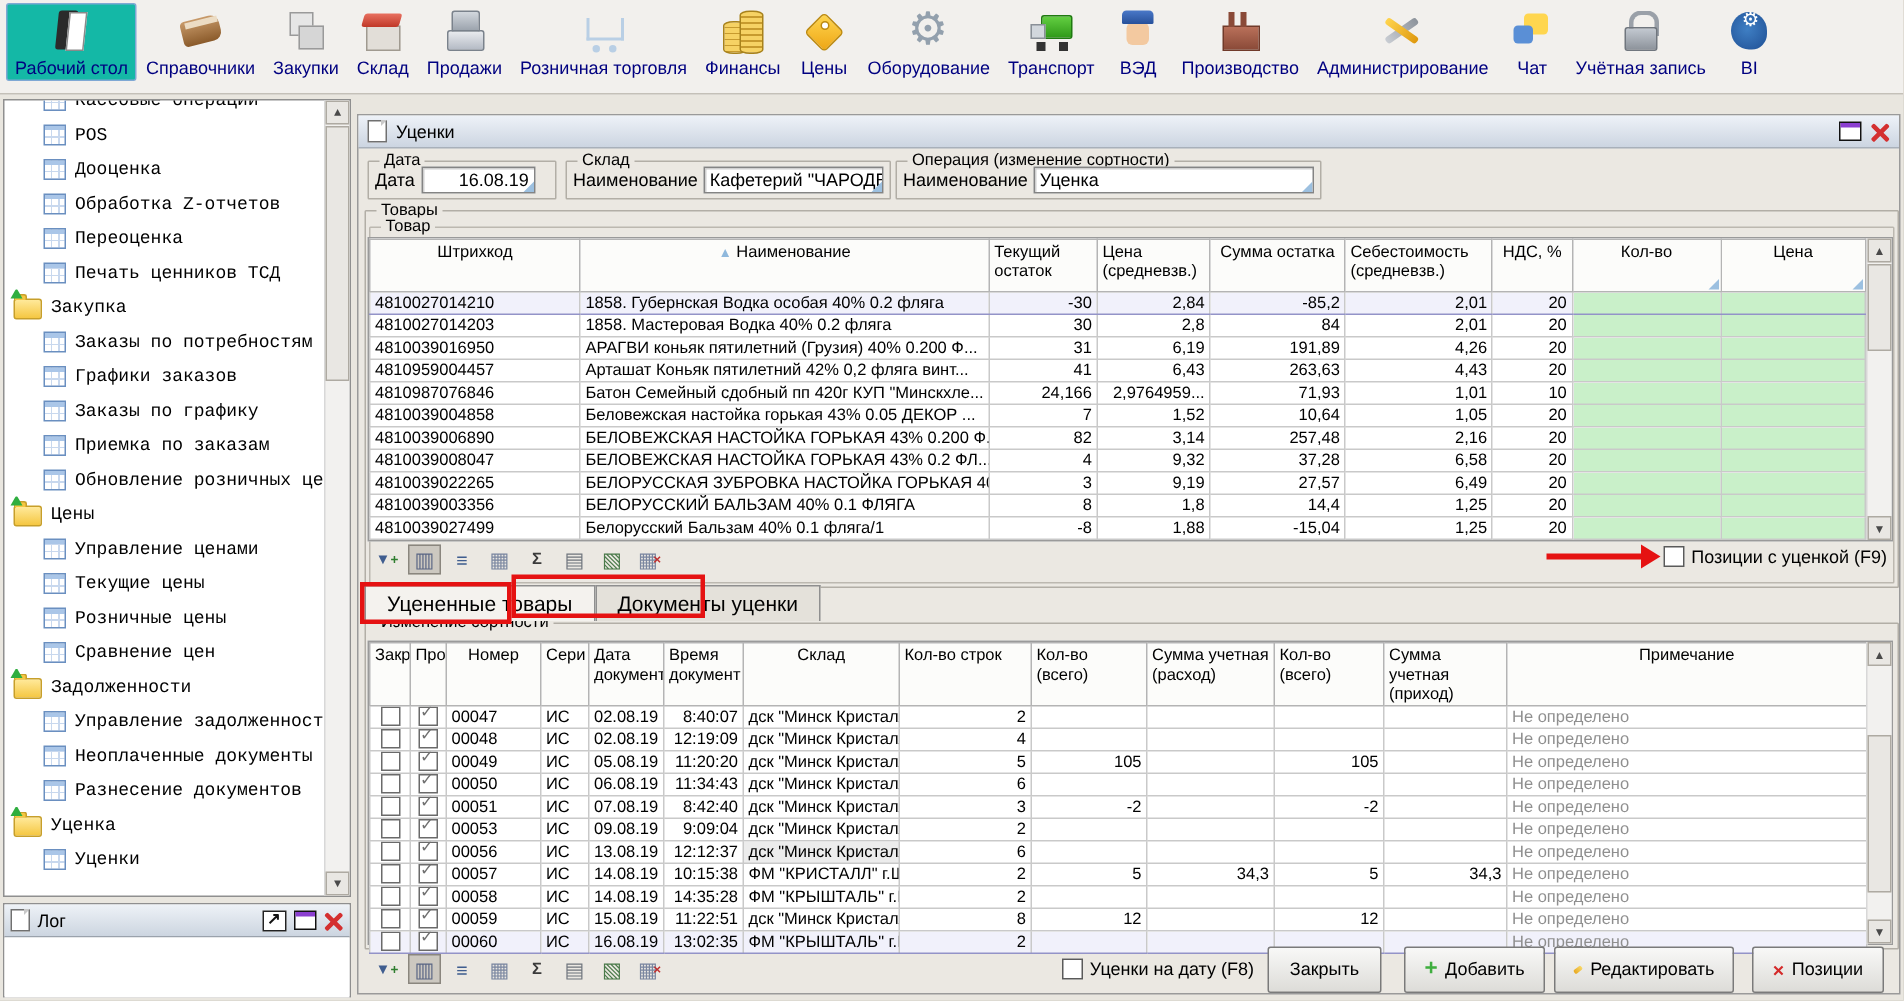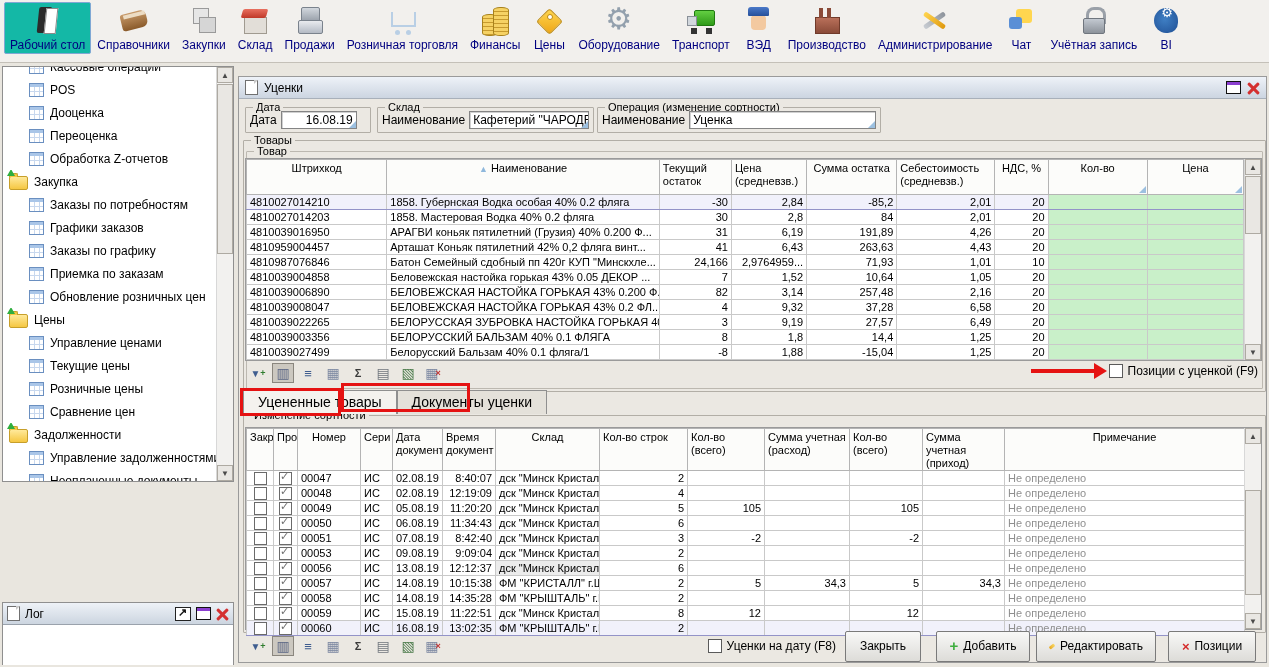--- a/index.html
+++ b/index.html
@@ -37,21 +37,21 @@
   .icon-tools::before{content:"";position:absolute;left:4px;top:13px;width:25px;height:5px;background:linear-gradient(90deg,#c9cdd3,#8d939b);border-radius:2px;transform:rotate(-35deg);}
   .icon-tools::after{content:"";position:absolute;left:4px;top:13px;width:25px;height:5px;background:linear-gradient(90deg,#ffd44e,#df990f);border-radius:2px;transform:rotate(35deg);}
   .icon-chat::before{content:"";position:absolute;left:12px;top:4px;width:16px;height:14px;background:#ffd64f;border-radius:3px;}
   .icon-chat::after{content:"";position:absolute;left:5px;top:12px;width:13px;height:12px;background:#5a8fd6;border-radius:3px;}
   .icon-lock::before{content:"";position:absolute;left:9px;top:2px;width:14px;height:14px;border:3px solid #9aa0a8;border-bottom:none;border-radius:8px 8px 0 0;}
   .icon-lock::after{content:"";position:absolute;left:6px;top:13px;width:20px;height:14px;background:linear-gradient(180deg,#c3c9d1,#8d939b);border:1px solid #70767e;border-radius:2px;}
   .icon-bi::before{content:"";position:absolute;left:5px;top:3px;width:24px;height:25px;background:radial-gradient(circle at 45% 45%,#3f7fc4,#1f4f94);border-radius:50% 50% 42% 50%;}
   .icon-bi::after{content:"⚙";position:absolute;left:12px;top:0px;font-size:13px;color:#fff;}
 
   
-  .sidebar{position:absolute;left:2px;top:66px;width:232px;height:416px;background:#fff;border:1px solid #8f8f8f;box-sizing:border-box;overflow:hidden;}
+  .sidebar{position:absolute;left:2px;top:66px;width:232px;height:532px;background:#fff;border:1px solid #8f8f8f;box-sizing:border-box;overflow:hidden;font-family:Liberation Mono, monospace;}
   .tree{position:absolute;left:0;top:-12px;right:17px;}
   .tree-row{height:23px;display:flex;align-items:center;gap:6px;white-space:nowrap;overflow:hidden;}
   .tree-row.child{padding-left:26px;}
   .tree-row.group{padding-left:6px;}
   .grid-icon{width:15px;height:14px;box-sizing:border-box;border:1px solid #6a8fc0;background:linear-gradient(#aac6e8 0 3px,rgba(0,0,0,0) 3px),repeating-linear-gradient(90deg,rgba(0,0,0,0) 0 4px,#c8d8ee 4px 5px),repeating-linear-gradient(0deg,rgba(0,0,0,0) 0 4px,#c8d8ee 4px 5px),#fff;flex:0 0 auto;}
   .folder-icon{width:17px;height:12px;background:linear-gradient(180deg,#ffe99a,#f5c742);border:1px solid #c79f2a;border-radius:2px;position:relative;flex:0 0 auto;margin-top:3px;}
   .folder-icon::before{content:"";position:absolute;left:-1px;top:-4px;width:7px;height:3px;background:#f5c742;border:1px solid #c79f2a;border-bottom:none;border-radius:2px 2px 0 0;}
   .folder-icon::after{content:"";position:absolute;left:-3px;top:-8px;width:0;height:0;border-left:4px solid transparent;border-right:4px solid transparent;border-bottom:7px solid #2fae3f;}
   .vscroll{position:absolute;top:0;right:0;width:17px;bottom:0;background:#f2f1ef;border-left:1px solid #d8d8d8;box-sizing:border-box;}
   .sb-btn{position:absolute;left:0;width:16px;height:16px;background:#e9e7e3;border:1px solid #aeaaa2;box-sizing:border-box;font-size:8px;color:#4a4a4a;display:flex;align-items:center;justify-content:center;}
@@ -240,25 +240,29 @@
         <div class="tree-row child">
           <span class="grid-icon"></span>
           <span>POS</span>
         </div>
         <div class="tree-row child">
           <span class="grid-icon"></span>
           <span>Дооценка</span>
         </div>
         <div class="tree-row child">
           <span class="grid-icon"></span>
+          <span>Обработка Z-отчетов</span>
+        </div>
+        <div class="tree-row child">
+          <span class="grid-icon"></span>
           <span>Переоценка</span>
         </div>
         <div class="tree-row child">
           <span class="grid-icon"></span>
-          <span>Обработка Z-отчетов</span>
+          <span>Печать ценников ТСД</span>
         </div>
         <div class="tree-row group">
           <span class="folder-icon"></span>
           <span>Закупка</span>
         </div>
         <div class="tree-row child">
           <span class="grid-icon"></span>
           <span>Заказы по потребностям</span>
         </div>
         <div class="tree-row child">

